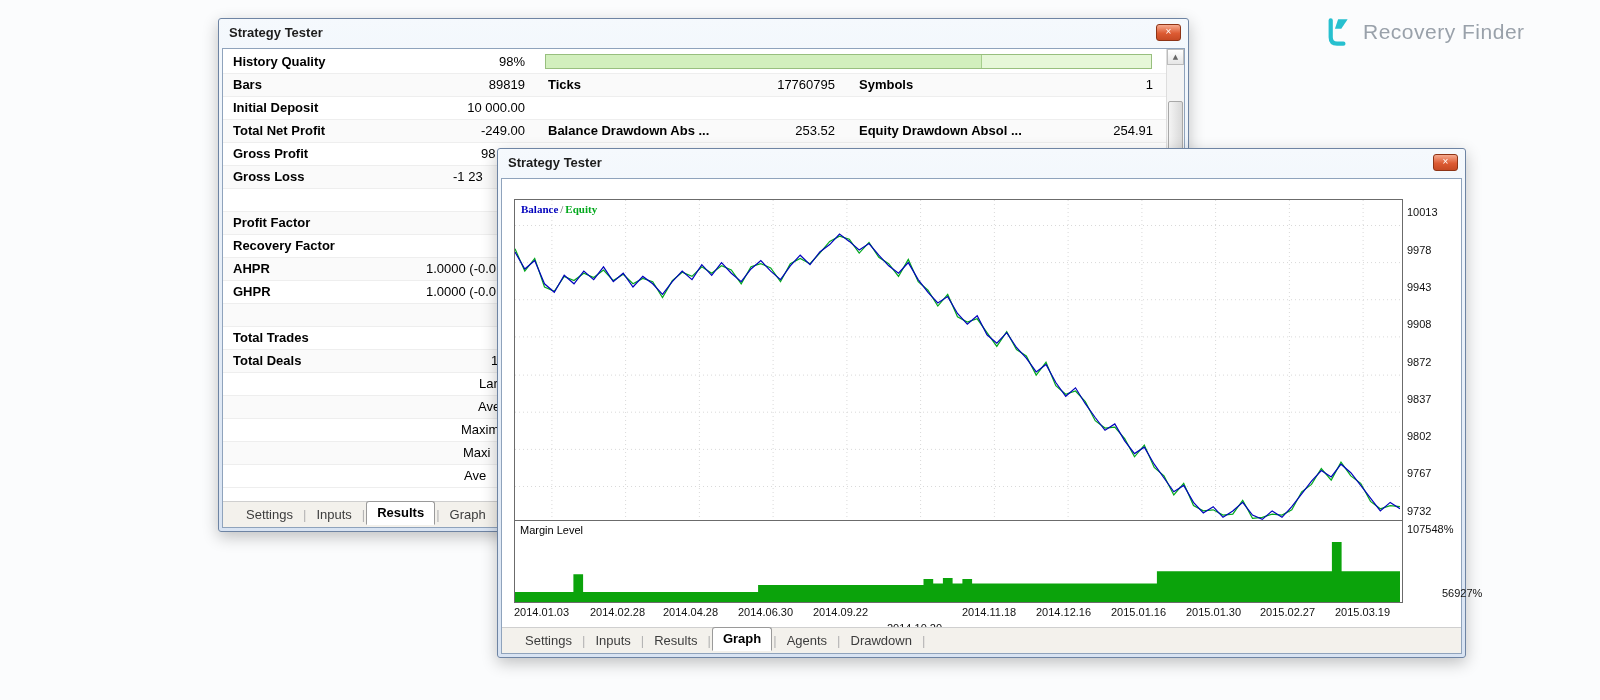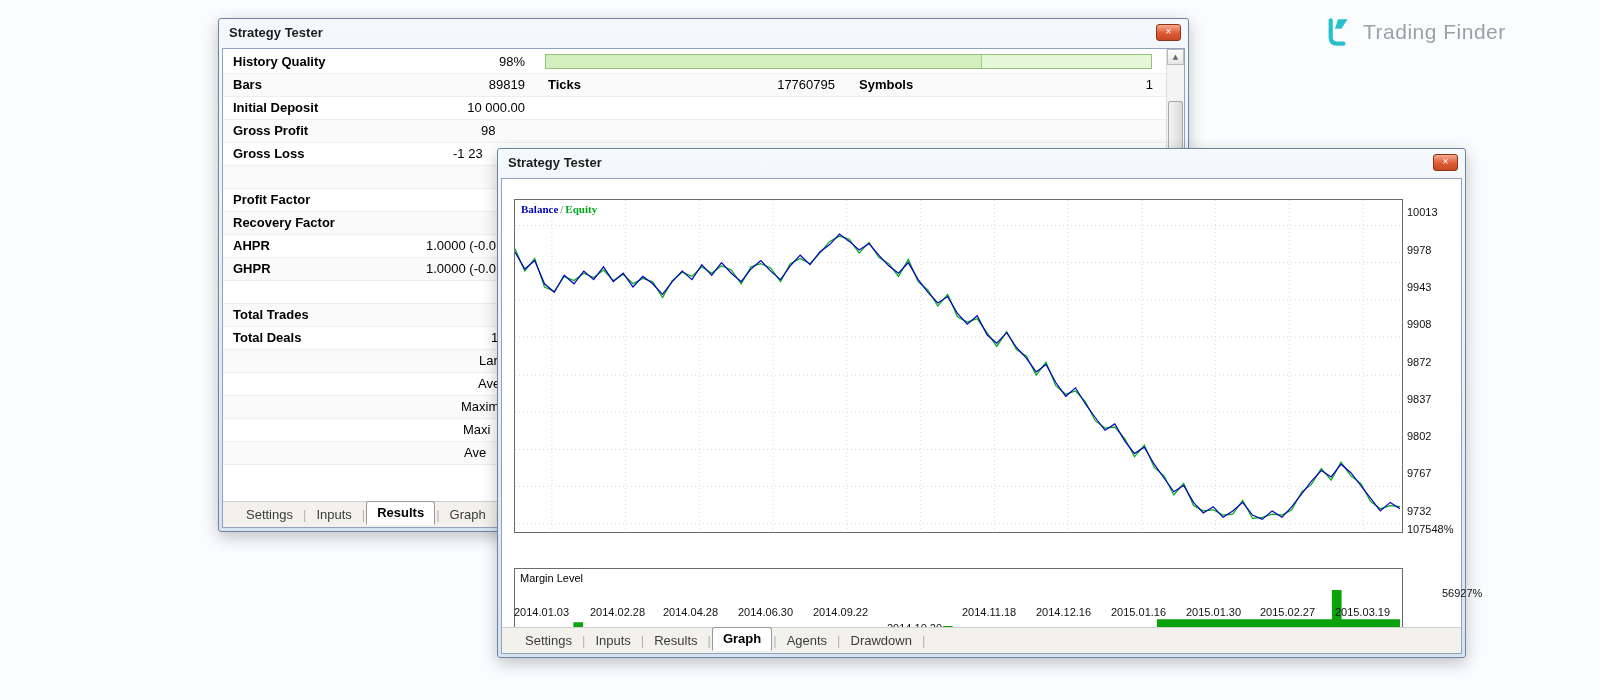--- a/index.html
+++ b/index.html
@@ -51,41 +51,41 @@
   .tab.active{background:#fff;border:1px solid #9a9a9a;border-bottom:1px solid #fff;border-radius:3px 3px 0 0;
     font-weight:bold;color:#000;margin-top:-3px;padding:3px 10px 4px;}
   .tabsep{color:#b3b3b3;margin:0 1px;}
 
   
   #front-win{left:497px;top:148px;width:967px;height:508px;z-index:2;}
   .plot{position:absolute;left:12px;top:20px;width:887px;height:332px;border:1px solid #6b6b6b;background:#fff;box-sizing:content-box;font-family:Liberation Serif, serif;}
   .plot svg{position:absolute;left:0;top:0;}
   .legend{position:absolute;left:6px;top:3px;font-size:11px;font-weight:bold;}
   .legend .lsep{color:#555;font-weight:normal;padding:0 2px;}
-  .margin-panel{position:absolute;left:12px;top:341px;width:887px;height:81px;border:1px solid #6b6b6b;background:#fff;margin-top:48px;}
+  .margin-panel{position:absolute;left:12px;top:341px;width:887px;height:81px;border:1px solid #6b6b6b;background:#fff;}
   .margin-panel svg{position:absolute;left:0;bottom:0;}
   .mlabel{position:absolute;left:5px;top:3px;font-size:11px;color:#000;}
   .ylab{position:absolute;left:905px;font-size:11px;color:#111;line-height:12px;}
   .mmax{position:absolute;left:905px;top:344px;font-size:11px;color:#111;}
   .mmin{position:absolute;left:905px;top:408px;font-size:11px;color:#111;padding-left:35px;}
   .xlab{position:absolute;top:427px;font-size:11px;color:#111;white-space:nowrap;}
 </style>
 </head>
 <body>
 
 <div class="page">
 
   <div class="logo">
     <span class="logo-icon" style="color: rgb(39, 192, 207);">
       <svg viewBox="0 0 34 34" width="36" height="36">
         <path d="M12 6 v16 q0 6 6 6 h6" fill="none" stroke="currentColor" stroke-width="4" stroke-linecap="round"></path>
         <path d="M19 5 h9 l-6 9 h-6 z" fill="currentColor"></path>
       </svg>
     </span>
-    <span class="logo-text" style="color: rgb(153, 161, 170);">Trading Finder</span>
+    <span class="logo-text" style="color: rgb(153, 161, 170);">Recovery Finder</span>
   </div>
 
   <section class="window" id="back-win">
     <header class="titlebar">
       <span class="title">Strategy Tester</span>
       <span class="closebtn"><span>×</span></span>
     </header>
     <div class="client">
       <div class="table" id="back-rows">
           <div class="trow">
@@ -99,20 +99,28 @@
             <span class="tl">Bars</span>
             <span class="tv">89819</span>
             <span class="c2l">Ticks</span>
             <span class="c2v">17760795</span>
             <span class="c3l">Symbols</span>
             <span class="c3v">1</span>
           </div>
           <div class="trow">
             <span class="tl">Initial Deposit</span>
             <span class="tv">10 000.00</span>
+          </div>
+          <div class="trow">
+            <span class="tl">Total Net Profit</span>
+            <span class="tv">-249.00</span>
+            <span class="c2l">Balance Drawdown Abs ...</span>
+            <span class="c2v">253.52</span>
+            <span class="c3l">Equity Drawdown Absol ...</span>
+            <span class="c3v">254.91</span>
           </div>
           <div class="trow">
             <span class="tl">Gross Profit</span>
             <span class="frag" style="left: 258px;">98</span>
           </div>
           <div class="trow">
             <span class="tl">Gross Loss</span>
             <span class="frag" style="left: 230px;">-1 23</span>
           </div>
           <div class="trow"></div>

